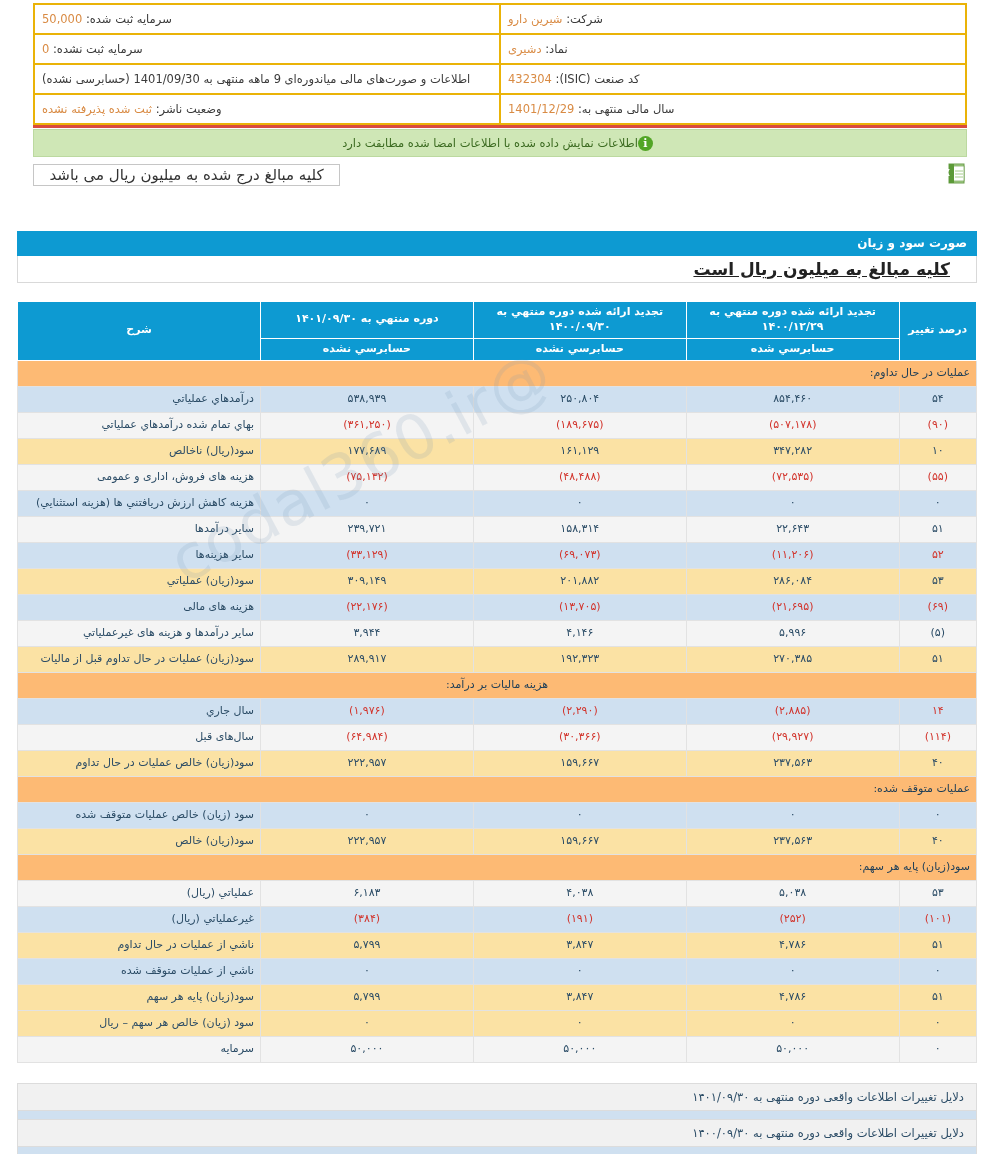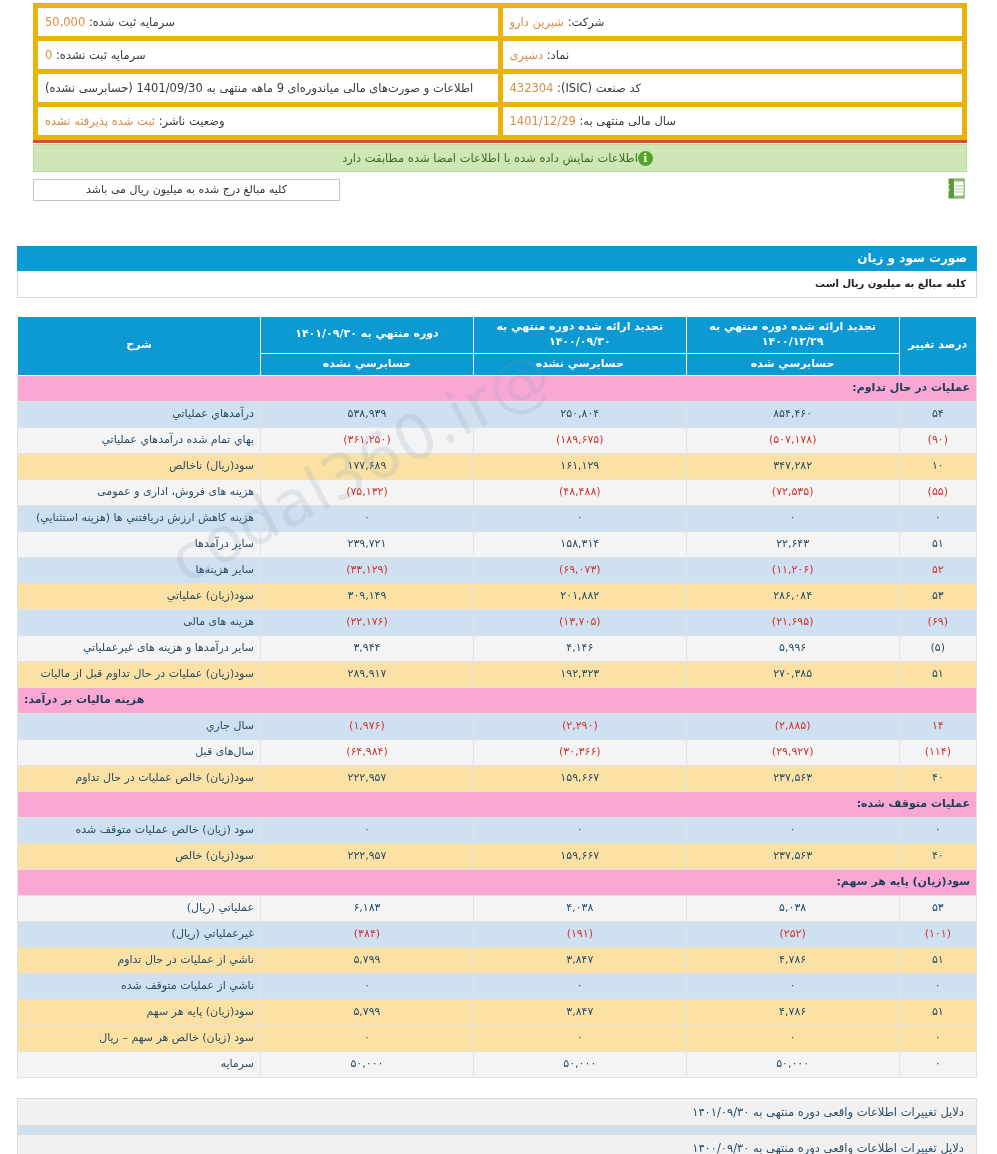--- a/index.html
+++ b/index.html
@@ -22,21 +22,21 @@
   .id-wrap {
     margin: 0 30px 0 33px;
     padding-top: 3px;
   }
   table.id-table {
     width: 100%;
     border-collapse: collapse;
     table-layout: fixed;
   }
   table.id-table td {
-    border: 5px solid #eab308;
+    border: 2px solid #eab308;
     height: 24px;
     padding: 2px 7px;
     font-size: 11.5px;
     color: #3a3a3a;
     white-space: nowrap;
     overflow: hidden;
   }
   td.id-right { width: 50%; text-align: left; }
   td.id-left  { width: 50%; text-align: left; }
   .id-val { color: #d98b44; }
@@ -86,21 +86,21 @@
   .amount-box {
     position: absolute;
     left: 0;
     top: 0;
     width: 305px;
     height: 20px;
     line-height: 20px;
     border: 1px solid #c6c6c6;
     background: #ffffff;
     text-align: center;
-    font-size: 11px;
+    font-size: 15px;
     color: #333;
   }
   .excel-icon {
     position: absolute;
     right: 0;
     top: -1px;
     width: 19px;
     height: 21px;
   }
 
@@ -118,25 +118,26 @@
     line-height: 25px;
     padding: 0 10px;
     text-align: right;
   }
   .sec-sub {
     border: 1px solid #d9d9d9;
     border-top: none;
     background: #ffffff;
     height: 26px;
     line-height: 26px;
-    padding: 0 10px;
+    padding: 0 26px;
     font-weight: bold;
-    font-size: 10px;
+    font-size: 17px;
     color: #222;
     text-align: right;
+    text-decoration: underline;
   }
 
   
   .tbl-wrap { margin: 18px 20px 0 17px; }
   table.fin {
     width: 100%;
     border-collapse: collapse;
     table-layout: fixed;
   }
   table.fin th {
@@ -170,22 +171,22 @@
     text-align: center;
     color: #2b4c66;
     font-family: "DejaVu Sans", sans-serif;
   }
   td.neg { color: #d2342c; }
 
   tr.r-white td { background: #f4f4f4; }
   tr.r-blue  td { background: #cfe0f0; }
   tr.r-gold  td { background: #fbe2a4; }
   tr.r-group td {
-    background: #f9a8d4;
-    font-weight: bold;
+    background: #fdba74;
+    font-weight: normal;
     color: #1c3d57;
   }
 
   
   col.c-pct  { width: 72px; }
   col.c-num  { width: 198px; }
   col.c-desc { width: 226px; }
 
   
   .notes { margin: 20px 20px 0 17px; }
@@ -392,21 +393,21 @@
           <td class="desc">سایر درآمدها و هزینه های غیرعملیاتي</td>
         </tr>
         <tr class="r-gold">
           <td class="num">۵۱</td>
           <td class="num">۲۷۰,۳۸۵</td>
           <td class="num">۱۹۲,۳۲۳</td>
           <td class="num">۲۸۹,۹۱۷</td>
           <td class="desc">سود(زیان) عملیات در حال تداوم قبل از مالیات</td>
         </tr>
         <tr class="r-group">
-          <td class="desc" colspan="5" style="text-align: left;">هزینه مالیات بر درآمد:</td>
+          <td class="desc" colspan="5" style="text-align: center;">هزینه مالیات بر درآمد:</td>
         </tr>
         <tr class="r-blue">
           <td class="num neg">۱۴</td>
           <td class="num neg">(۲,۸۸۵)</td>
           <td class="num neg">(۲,۲۹۰)</td>
           <td class="num neg">(۱,۹۷۶)</td>
           <td class="desc">سال جاري</td>
         </tr>
         <tr class="r-white">
           <td class="num neg">(۱۱۴)</td>

